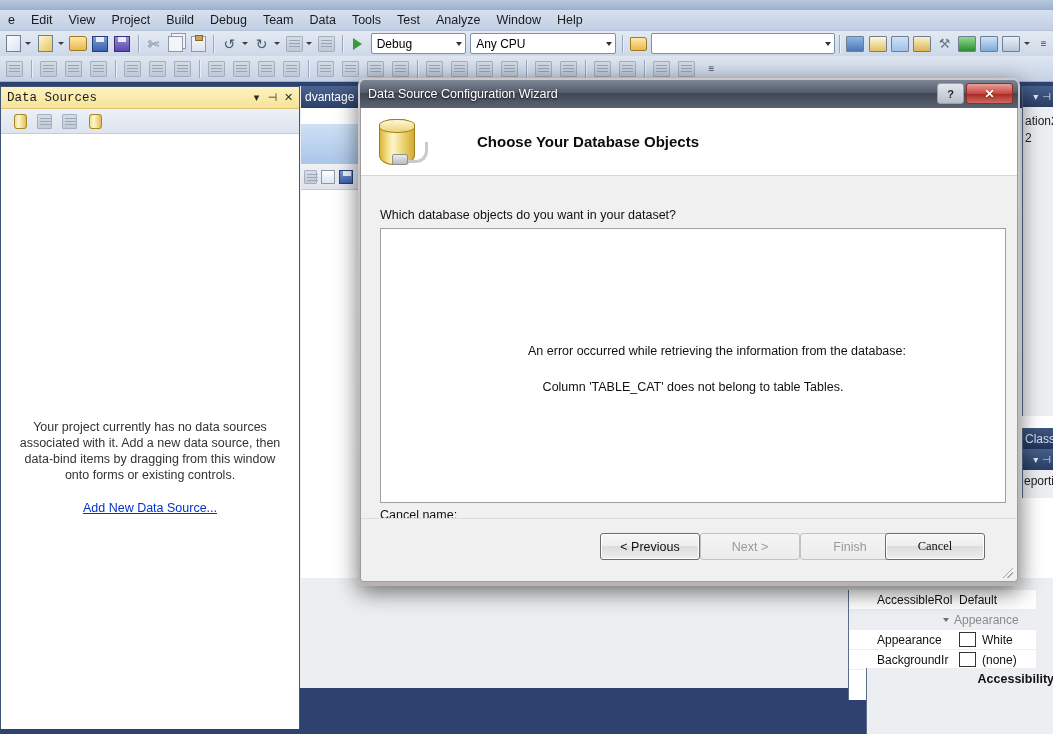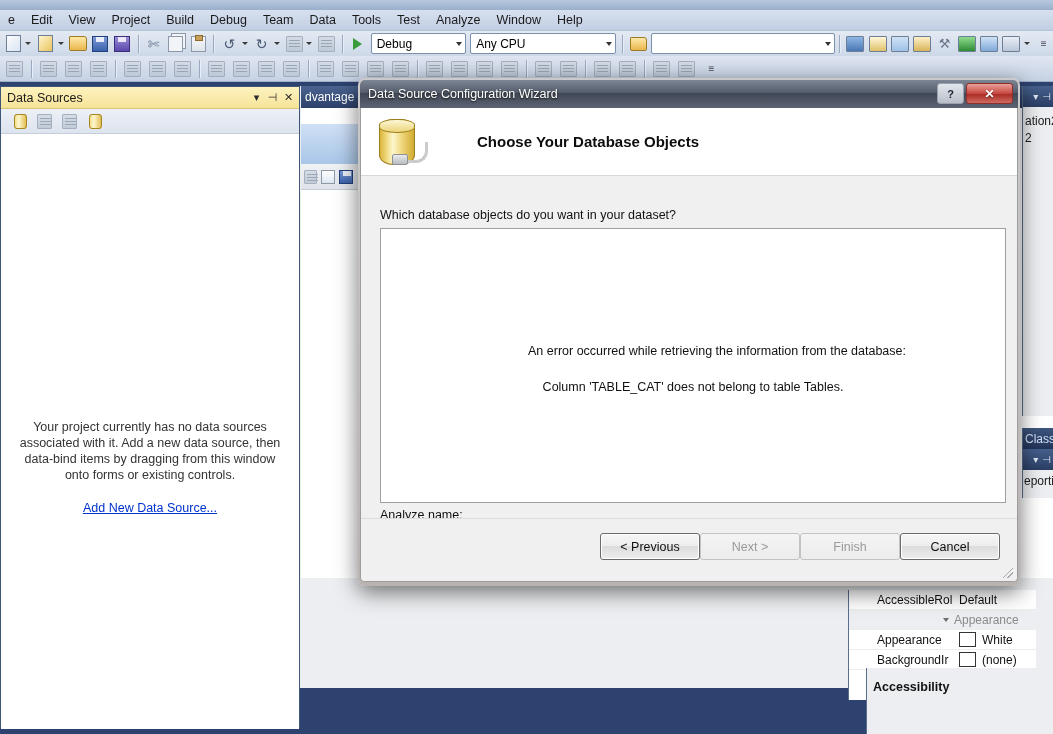--- a/index.html
+++ b/index.html
@@ -82,21 +82,21 @@
   
   #datasources{
     left:0;top:86px;width:300px;height:642px;
     background:#fff;border:1px solid #3f5677;box-sizing:border-box;
   }
   #ds-title{
     height:21px;background:linear-gradient(to bottom,#fdf2bf,#f7e49a);
     border-bottom:1px solid #d9c478;display:flex;align-items:center;
     padding:0 3px 0 6px;
   }
-  #ds-title .t{font-size:12.5px;color:#1b1b1b;flex:1;}
+  #ds-title .t{font-size:12.5px;color:#1b1b1b;flex:1;font-family:Liberation Mono, monospace;}
   .winbtn{width:15px;height:15px;display:flex;align-items:center;justify-content:center;
     font-size:11px;color:#2b2b2b;margin-left:1px;}
   #ds-toolbar{
     height:24px;background:linear-gradient(to bottom,#edf1f7,#dde4ee);
     border-bottom:1px solid #c3cddc;display:flex;align-items:center;padding-left:6px;
   }
   #ds-body{height:595px;background:#fff;position:relative;}
   #ds-empty{
     position:absolute;left:16px;right:16px;top:285px;text-align:center;
     font-size:12.5px;color:#333;line-height:16px;
@@ -155,21 +155,21 @@
   .prow .pname{width:82px;padding-left:28px;white-space:nowrap;overflow:hidden;color:#111;}
   .prow.cat{background:#eceef1;color:#8a8a8a;justify-content:flex-end;}
   .prow.cat .pname{padding-left:16px;color:#8a8a8a;}
   .tri{width:0;height:0;border-left:4px solid #6e6e6e;border-top:3px solid transparent;border-bottom:3px solid transparent;
     transform:rotate(90deg);margin-left:6px;}
   .swatch{width:15px;height:13px;border:1px solid #333;margin-right:6px;background:#fff;}
   .pval{white-space:nowrap;overflow:hidden;color:#111;}
   #props-footer{
     left:866px;top:668px;width:187px;height:66px;background:#eceef1;border-left:1px solid #5a6d8c;
   }
-  #props-footer .hd{font-weight:bold;font-size:12.5px;padding:12px 0 0 6px;color:#111;}
+  #props-footer .hd{font-weight:bold;font-size:12.5px;padding:4px 0 0 6px;color:#111;text-align:right;}
 
   
   #dialog{
     left:358px;top:78px;width:662px;height:508px;
     border-radius:7px;
     background:linear-gradient(to bottom,#cbc9c9,#b8b2b1);
     box-shadow:0 6px 22px rgba(0,0,0,.55);
     padding:2px;box-sizing:border-box;
   }
   #dlg-titlebar{
@@ -247,21 +247,21 @@
   }
   .dbtn.primary{
     border:1px solid #6b6b6b;
     box-shadow:0 0 0 1px #fff inset;
   }
   .dbtn.disabled{color:#9a9a9a;border-color:#c3c3c3;
     background:linear-gradient(to bottom,#f4f4f4,#ececec);}
   #btn-prev{left:239px;}
   #btn-next{left:339px;}
   #btn-finish{left:439px;}
-  #btn-cancel{left:539px;}
+  #btn-cancel{left:524px;font-family:Liberation Serif, serif;}
   #grip{
     position:absolute;right:4px;bottom:3px;width:10px;height:10px;
     background:
       linear-gradient(135deg,transparent 46%,#a9a9a9 46%,#a9a9a9 54%,transparent 54%) ,
       linear-gradient(135deg,transparent 70%,#a9a9a9 70%,#a9a9a9 78%,transparent 78%);
   }
 </style>
 </head>
 <body>
 
@@ -576,21 +576,21 @@
       <h1>Choose Your Database Objects</h1>
     </div>
 
     <div id="dlg-question">Which database objects do you want in your dataset?</div>
 
     <div id="dlg-listbox">
       <div class="errline" id="err1">An error occurred while retrieving the information from the database:</div>
       <div class="errline" id="err2">Column 'TABLE_CAT' does not belong to table Tables.</div>
     </div>
 
-    <div id="dlg-dsname-label">Analyze name:</div>
+    <div id="dlg-dsname-label">Cancel name:</div>
     <div id="dlg-dsname-input" title=""></div>
 
     <div id="dlg-footer">
       <div class="dbtn primary" id="btn-prev">&lt; Previous</div>
       <div class="dbtn disabled" id="btn-next">Next &gt;</div>
       <div class="dbtn disabled" id="btn-finish">Finish</div>
       <div class="dbtn primary" id="btn-cancel">Cancel</div>
       <div id="grip"></div>
     </div>
   </div>

